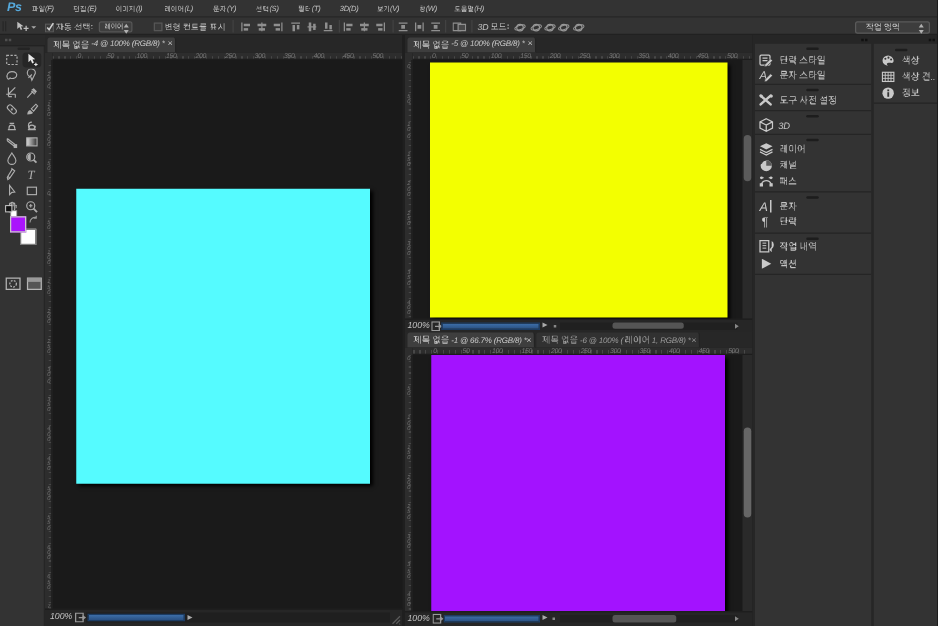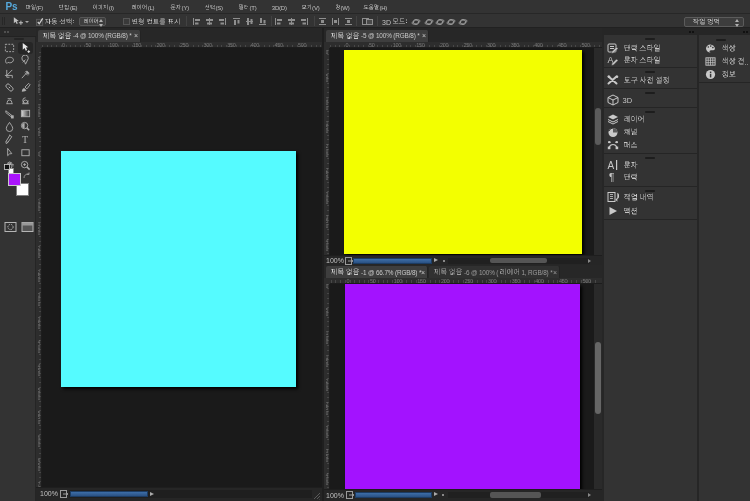--- a/index.html
+++ b/index.html
@@ -1,16 +1,16 @@
 <!DOCTYPE html>
 <html><head><meta charset="utf-8"><style>
 html,body{margin:0;padding:0;background:#1d1d1d;}
 *{box-sizing:border-box;}
 body{font-family:"Liberation Sans",sans-serif;-webkit-font-smoothing:antialiased;}
-#app{position:relative;width:750px;height:501px;overflow:hidden;background:#1b1b1b;}
+#app{position:relative;width:750px;height:501px;overflow:hidden;background:#1b1b1b;font-style:italic;}
 .abs{position:absolute;}
 .txt{position:absolute;color:#c4c4c4;font-size:8px;line-height:10px;white-space:nowrap;}
 .tick-h{position:absolute;bottom:0;height:2.5px;width:100%;background:repeating-linear-gradient(90deg,#484848 0 1px,transparent 1px 4.72px);}
 .num{position:absolute;color:#787878;font-size:5.5px;line-height:6px;letter-spacing:-0.3px}
 .vnum{position:absolute;color:#757575;font-size:4.5px;line-height:4.2px;width:6px;text-align:center;word-break:break-all;}
 </style></head><body>
 <div id="app">
 
 <div class="abs" style="left:0;top:0;width:750px;height:14px;background:#333333;border-bottom:1px solid #272727"></div>
 <div class="txt" style="left:5.5px;top:1.5px;color:#56a9dc;font-size:10px;font-weight:bold;letter-spacing:-0.2px">Ps</div>

